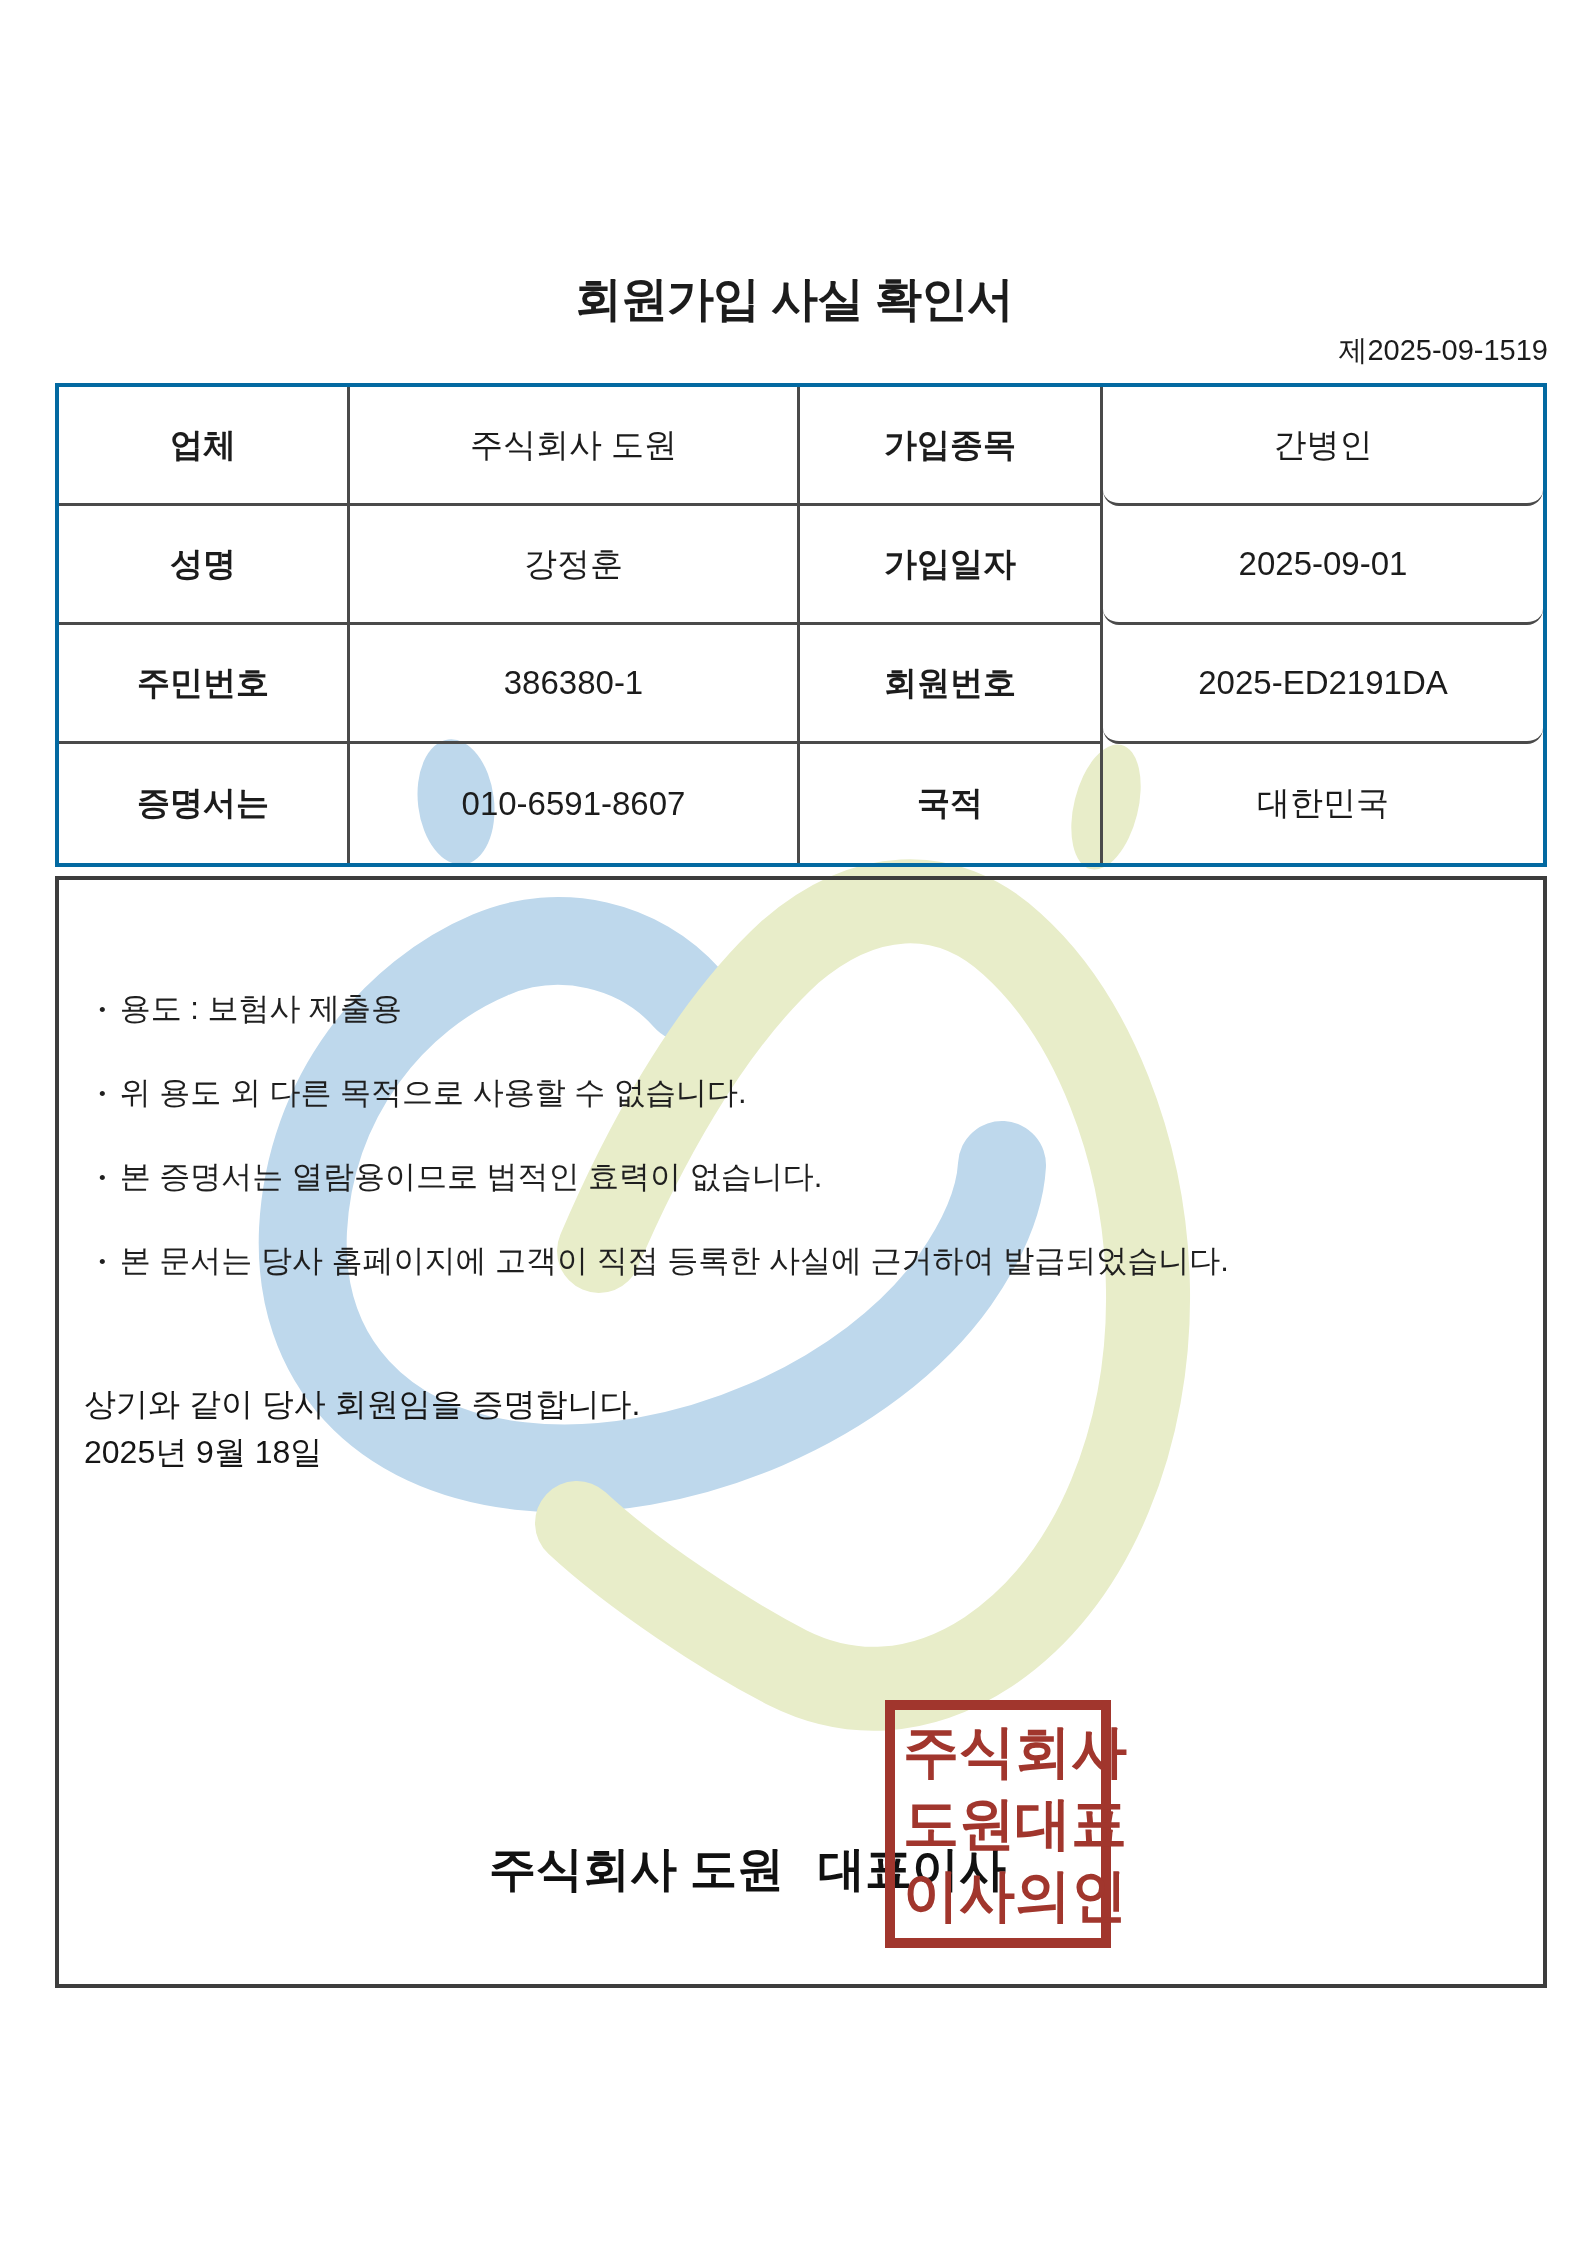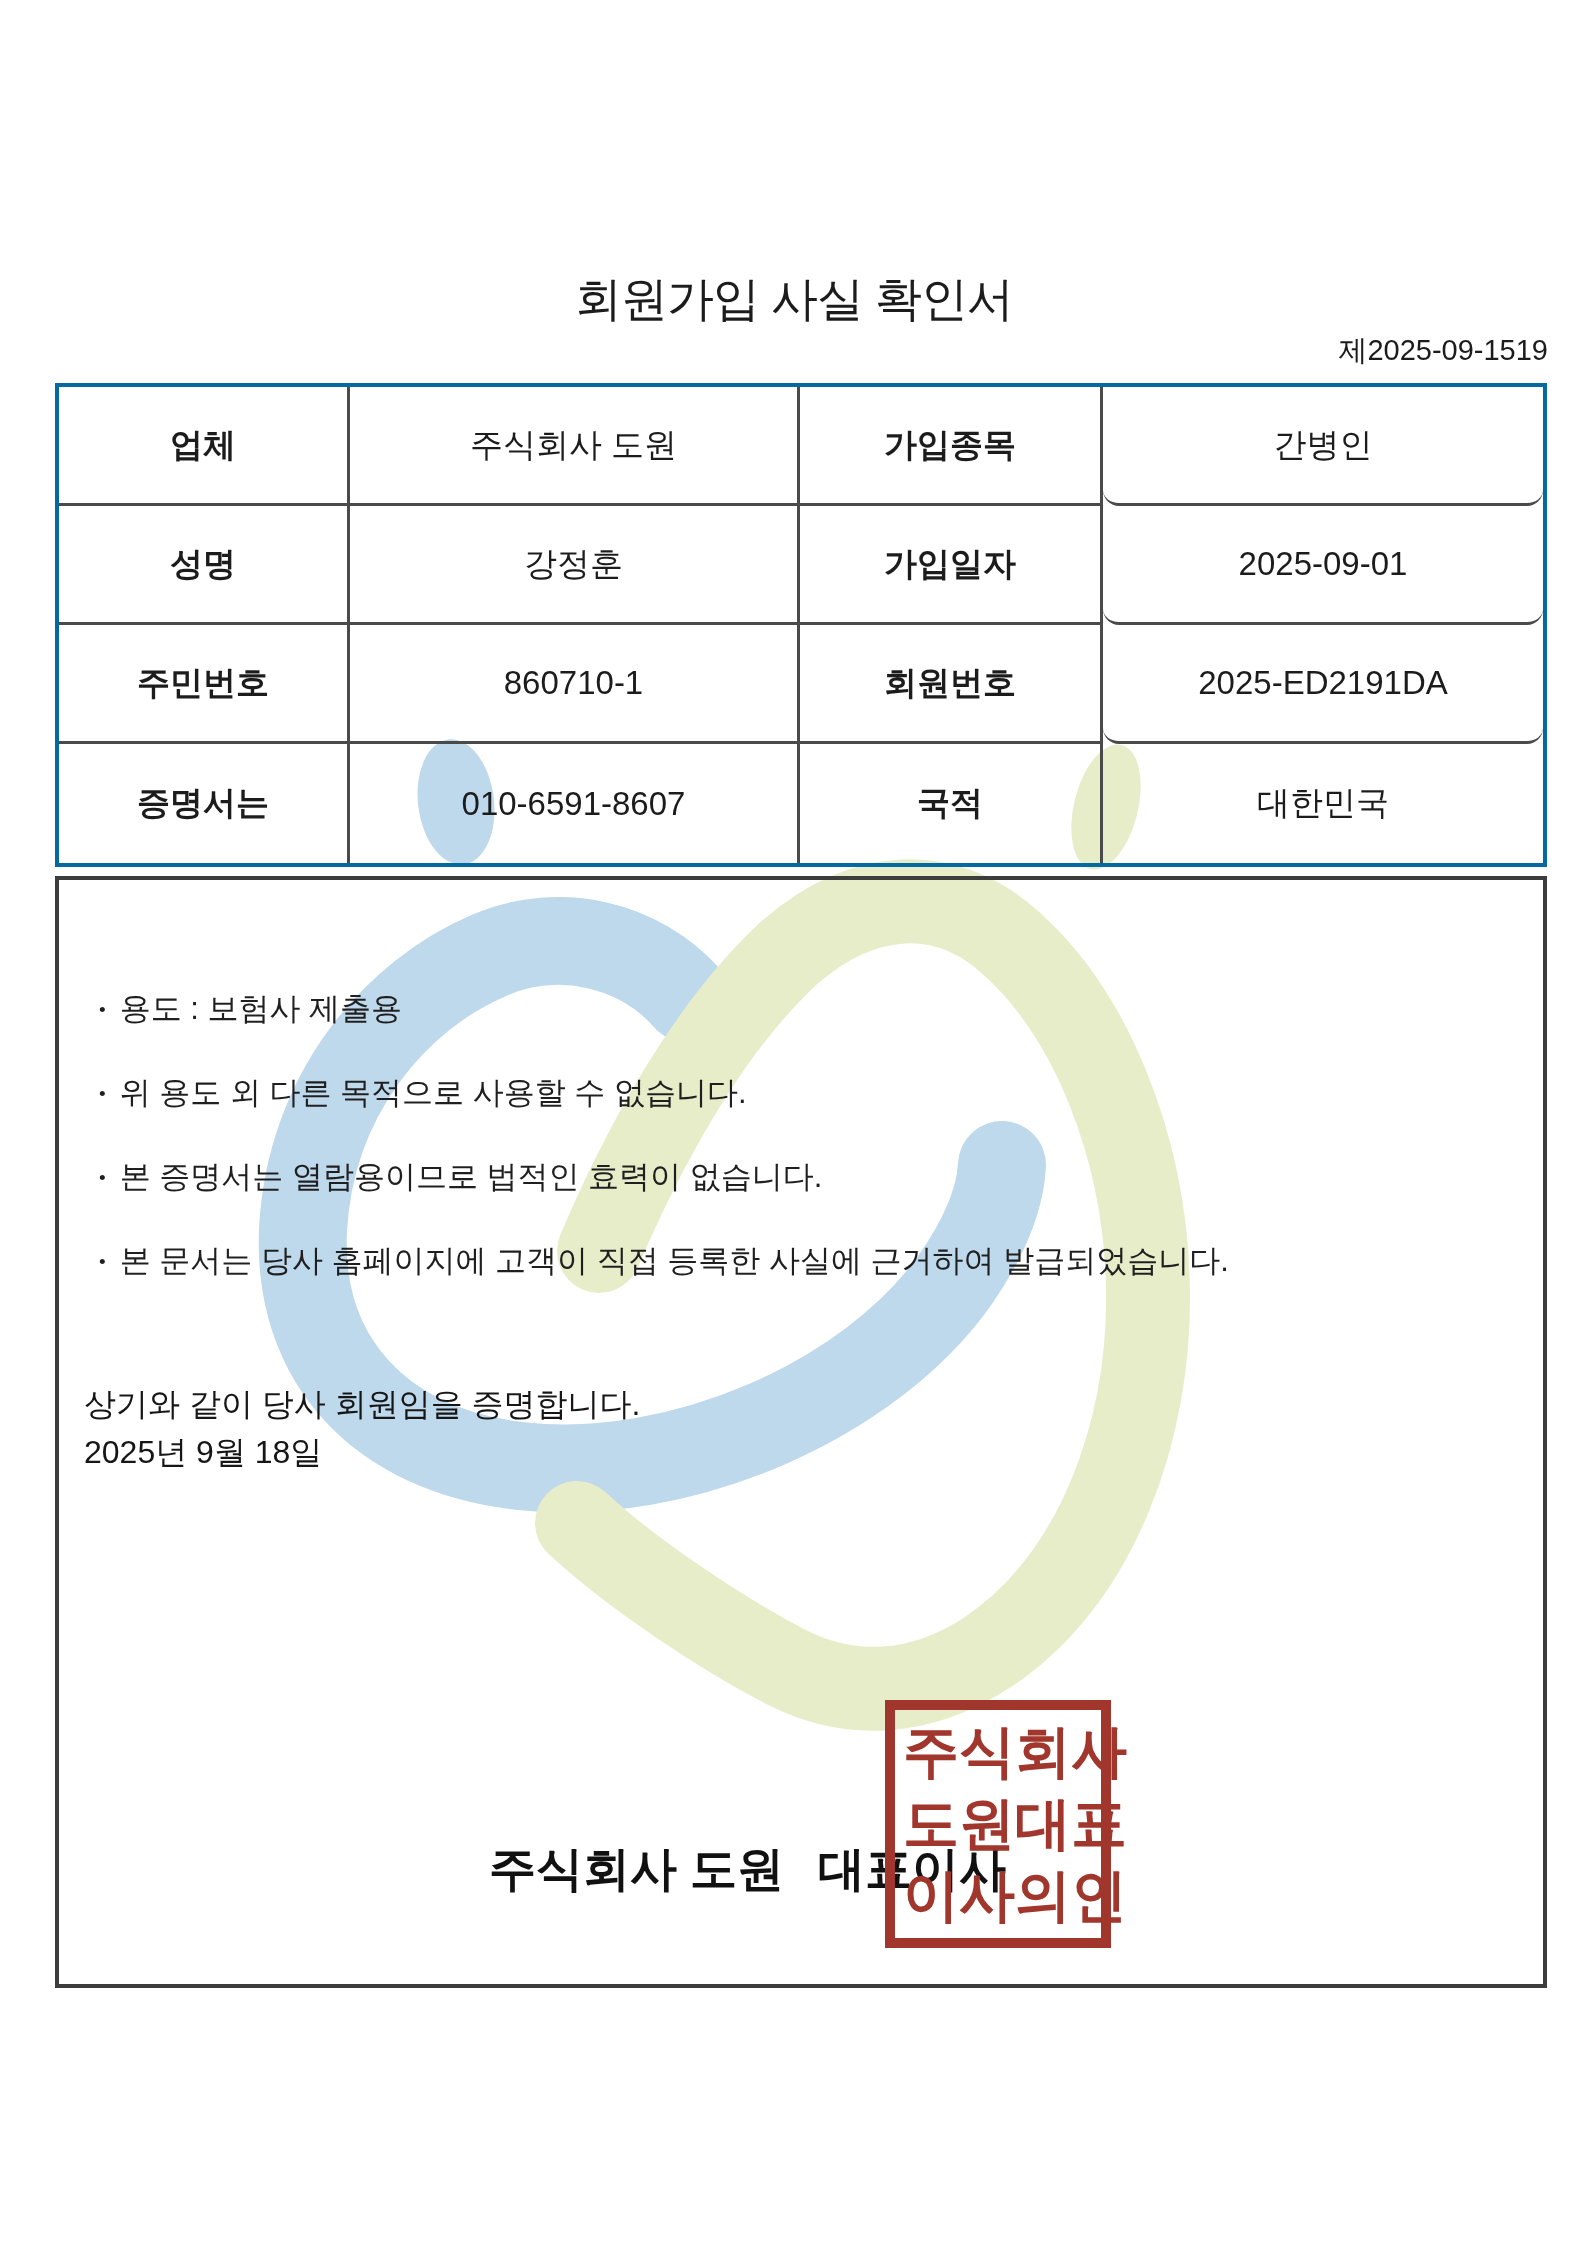--- a/index.html
+++ b/index.html
@@ -12,21 +12,21 @@
     overflow:hidden;
   }
   
   .watermark{
     position:absolute;left:0;top:0;width:1588px;height:2246px;
     z-index:0;pointer-events:none;
   }
   
   .title{
     position:absolute;left:0;top:268px;width:1588px;
-    text-align:center;font-size:47px;font-weight:400;
+    text-align:center;font-size:47px;font-weight:700;
     letter-spacing:-1px;z-index:2;
   }
   .doc-number{
     position:absolute;top:331px;right:40px;
     font-size:29px;font-weight:400;z-index:2;
   }
   
   .member-table{
     position:absolute;left:55px;top:383px;width:1492px;
     box-sizing:border-box;border:4px solid #0369a1;
@@ -120,21 +120,21 @@
     <div class="cell     c2 r1">주식회사 도원</div>
     <div class="cell lbl c3 r1">가입종목</div>
     <div class="cell     c4 r1">간병인</div>
 
     <div class="cell lbl c1 r2">성명</div>
     <div class="cell     c2 r2">강정훈</div>
     <div class="cell lbl c3 r2">가입일자</div>
     <div class="cell     c4 r2">2025-09-01</div>
 
     <div class="cell lbl c1 r3">주민번호</div>
-    <div class="cell     c2 r3">860710-1</div>
+    <div class="cell     c2 r3">386380-1</div>
     <div class="cell lbl c3 r3">회원번호</div>
     <div class="cell     c4 r3">2025-ED2191DA</div>
 
     <div class="cell lbl c1 r4">증명서는</div>
     <div class="cell     c2 r4">010-6591-8607</div>
     <div class="cell lbl c3 r4">국적</div>
     <div class="cell     c4 r4">대한민국</div>
   </div>
 
   <div class="big-box">

